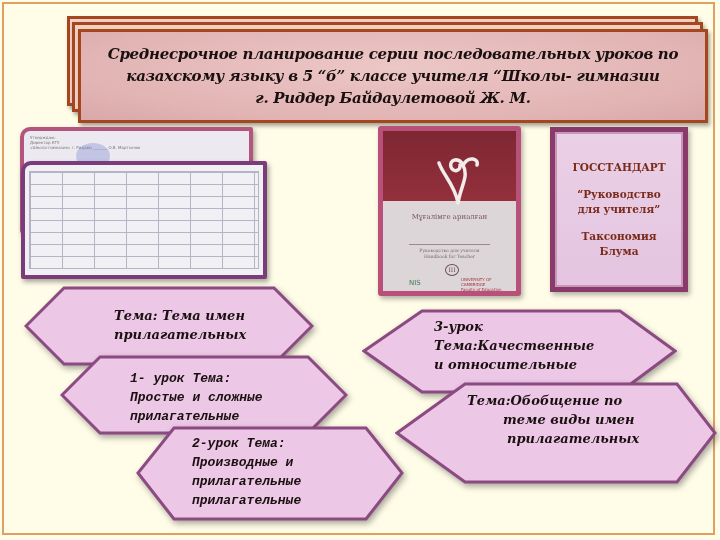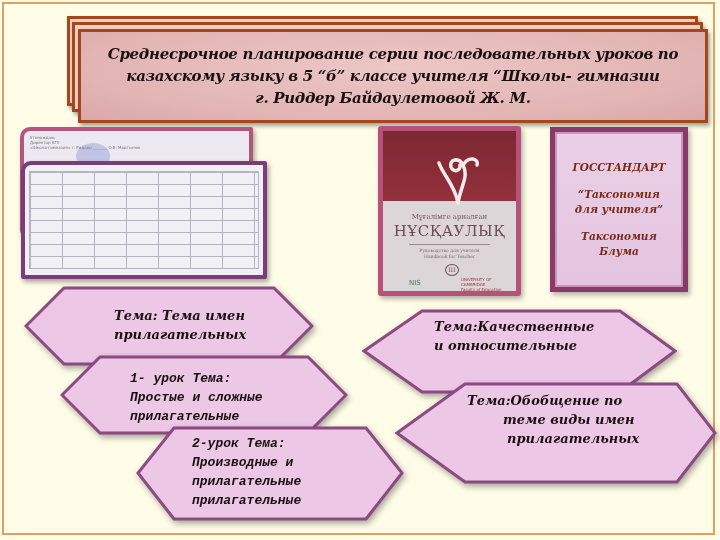--- a/index.html
+++ b/index.html
@@ -52,21 +52,21 @@
   .book .hr { position:absolute; left:26px; right:26px; top:113px; height:1px; background:#9a8a90; }
   .book .small { position:absolute; left:0; right:0; top:117px; text-align:center; font-size:4.5px; color:#7a6870; line-height:6px; }
   .book .num { position:absolute; left:62px; top:133px; width:12px; height:10px; border:1px solid #6d4a55; border-radius:50%; font-size:6px; text-align:center; line-height:10px; color:#6d4a55; }
   .book .nis { position:absolute; left:26px; top:148px; font-size:7px; color:#3c7a50; font-family:"DejaVu Sans", sans-serif; }
   .book .cam { position:absolute; left:78px; top:146px; font-size:4px; color:#a0303a; line-height:5px; font-family:"DejaVu Sans", sans-serif; }
   
   .stdbox {
     position:absolute; left:550px; top:127px; width:138px; height:165px; box-sizing:border-box;
     border:5px solid #8a3a6a; background:linear-gradient(#ead0e6,#e4c4e0);
     box-shadow: inset 0 0 0 2px #c896b8, 2px 3px 5px rgba(0,0,0,0.3);
-    display:flex; flex-direction:column; justify-content:center; text-align:center;font-style:italic;
+    display:flex; flex-direction:column; justify-content:center; text-align:center;
   }
   .stdbox .s { font-family:"DejaVu Serif", serif; font-weight:bold; font-size:10.5px; color:#7a2a18; line-height:15px; }
   .stdbox .gap { height:12px; }
   
   .hex { position:absolute; filter: drop-shadow(2px 3px 3px rgba(0,0,0,0.35)); }
   .hex svg { position:absolute; left:0; top:0; width:100%; height:100%; }
   .hex .txt {
     position:absolute; font-family:"DejaVu Serif", serif; font-style:italic; font-weight:bold;
     font-size:13px; line-height:19px; color:#1a1010; white-space:nowrap;
   }
@@ -96,39 +96,38 @@
   <div class="grid"></div>
 </div>
 
 <div class="book">
   <div class="top"></div>
   <div class="bottom"></div>
   <svg class="swirl" viewBox="0 0 50 60">
     <path d="M25 58 C22 40 10 30 6 18 M25 58 C28 40 36 32 30 20 C26 12 16 14 18 22 C20 28 28 26 27 20 M30 20 C36 10 46 14 44 20" stroke="#f3eaea" stroke-width="3.5" fill="none" stroke-linecap="round"></path>
   </svg>
   <div class="sub">Мұғалімге арналған</div>
-  <div class="btitle">НҰСҚАУЛЫҚ</div>
   <div class="hr"></div>
   <div class="small">
     <div>Руководство для учителя</div>
     <div>Handbook for Teacher</div>
   </div>
   <div class="num">III</div>
   <div class="nis">NIS</div>
   <div class="cam">
     <div>UNIVERSITY OF</div>
     <div>CAMBRIDGE</div>
     <div>Faculty of Education</div>
   </div>
 </div>
 
 <div class="stdbox">
   <div class="s">ГОССТАНДАРТ</div>
   <div class="gap"></div>
-  <div class="s">“Таксономия</div>
+  <div class="s">“Руководство</div>
   <div class="s">для учителя”</div>
   <div class="gap"></div>
   <div class="s">Таксономия</div>
   <div class="s">Блума</div>
 </div>
 
 <div class="hex" style="left:24px; top:286px; width:290px; height:80px;">
   <svg viewBox="0 0 290 80" preserveAspectRatio="none">
     <polygon points="40,2 250,2 288,40 250,78 40,78 2,40" fill="#edc7e6" stroke="#8c4a82" stroke-width="3"></polygon>
   </svg>
@@ -159,20 +158,21 @@
     <div>прилагательные</div>
     <div>прилагательные</div>
   </div>
 </div>
 
 <div class="hex" style="left:362px; top:309px; width:315px; height:85px;">
   <svg viewBox="0 0 315 85" preserveAspectRatio="none">
     <polygon points="60,2 258,2 313,42 258,83 60,83 2,42" fill="#edc7e6" stroke="#8c4a82" stroke-width="3"></polygon>
   </svg>
   <div class="txt" style="left:72px; top:8px;">
+    <div>3-урок</div>
     <div>Тема:Качественные</div>
     <div>и  относительные</div>
   </div>
 </div>
 
 <div class="hex" style="left:395px; top:381px; width:322px; height:104px;">
   <svg viewBox="0 0 322 104" preserveAspectRatio="none">
     <polygon points="70,3 282,3 320,52 282,101 70,101 2,52" fill="#edc7e6" stroke="#8c4a82" stroke-width="3"></polygon>
   </svg>
   <div class="txt" style="left:72px; top:10px;">

